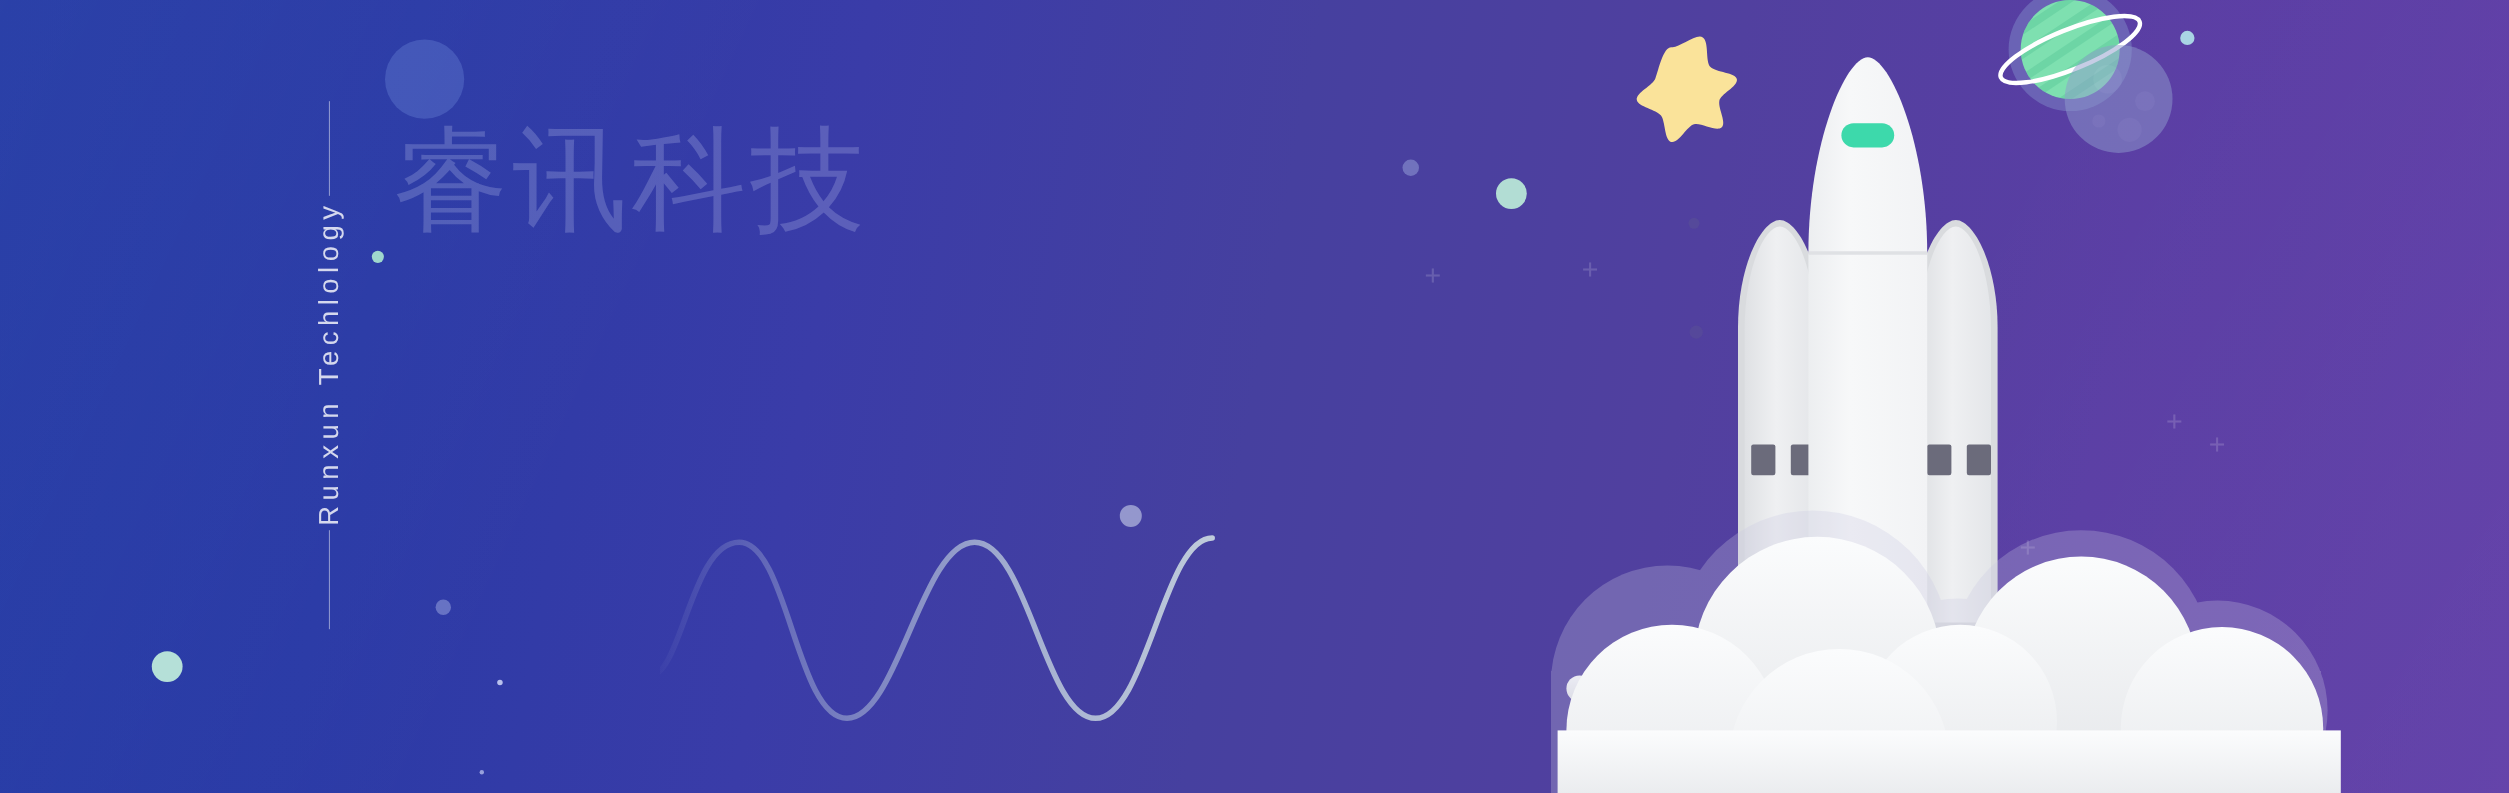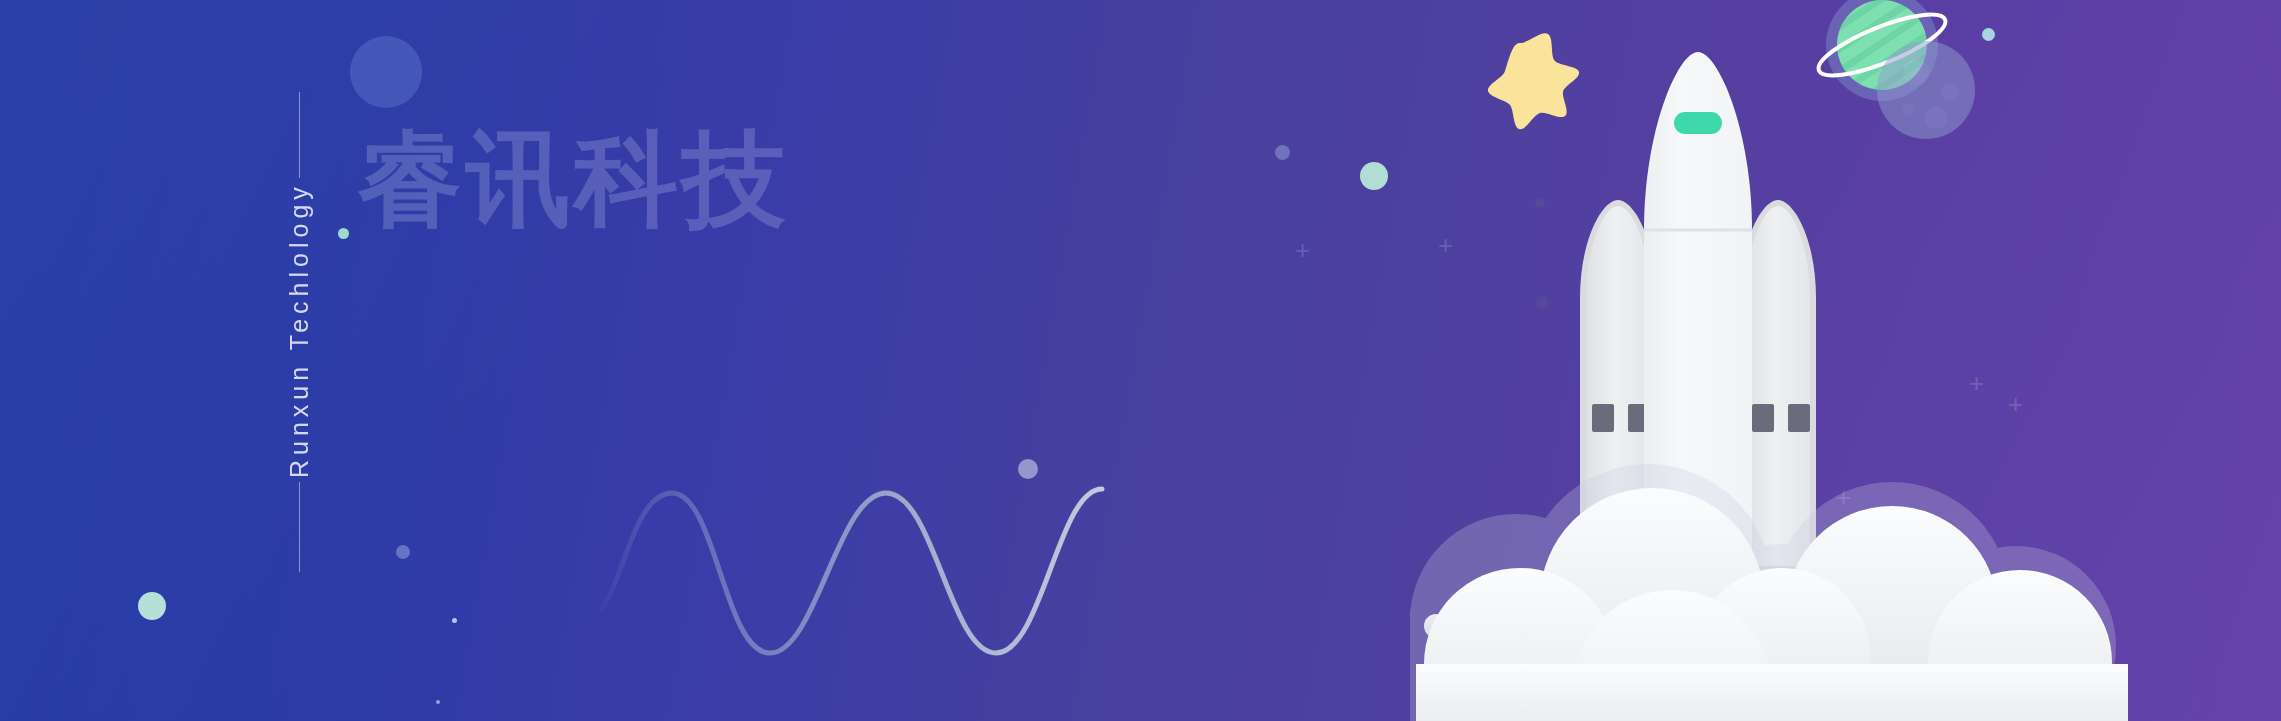--- a/index.html
+++ b/index.html
@@ -44,22 +44,22 @@
     flex:1;
     display:flex; align-items:center; justify-content:center;
     writing-mode:vertical-rl; transform:rotate(180deg);
     color:rgba(255,255,255,0.80);
     font-size:25px; letter-spacing:5px; white-space:nowrap;
     font-family:"Liberation Sans",sans-serif;
   }
 
   
   .ghost {
-    position:absolute; left:358px; top:111px;
-    font-size:104px; font-weight:700; letter-spacing:4px;
+    position:absolute; left:358px; top:95px;
+    font-size:104px; font-weight:400; letter-spacing:4px;
     color:rgba(190,196,240,0.26);
     white-space:nowrap; user-select:none;
     font-family:"Liberation Sans","DejaVu Sans",sans-serif;
   }
   .headline {
     position:absolute; left:372px; top:204px;
     font-size:82px; font-weight:700; letter-spacing:3px;
     color:#ffffff; white-space:nowrap;
     font-family:"Liberation Sans","DejaVu Sans",sans-serif;
   }

